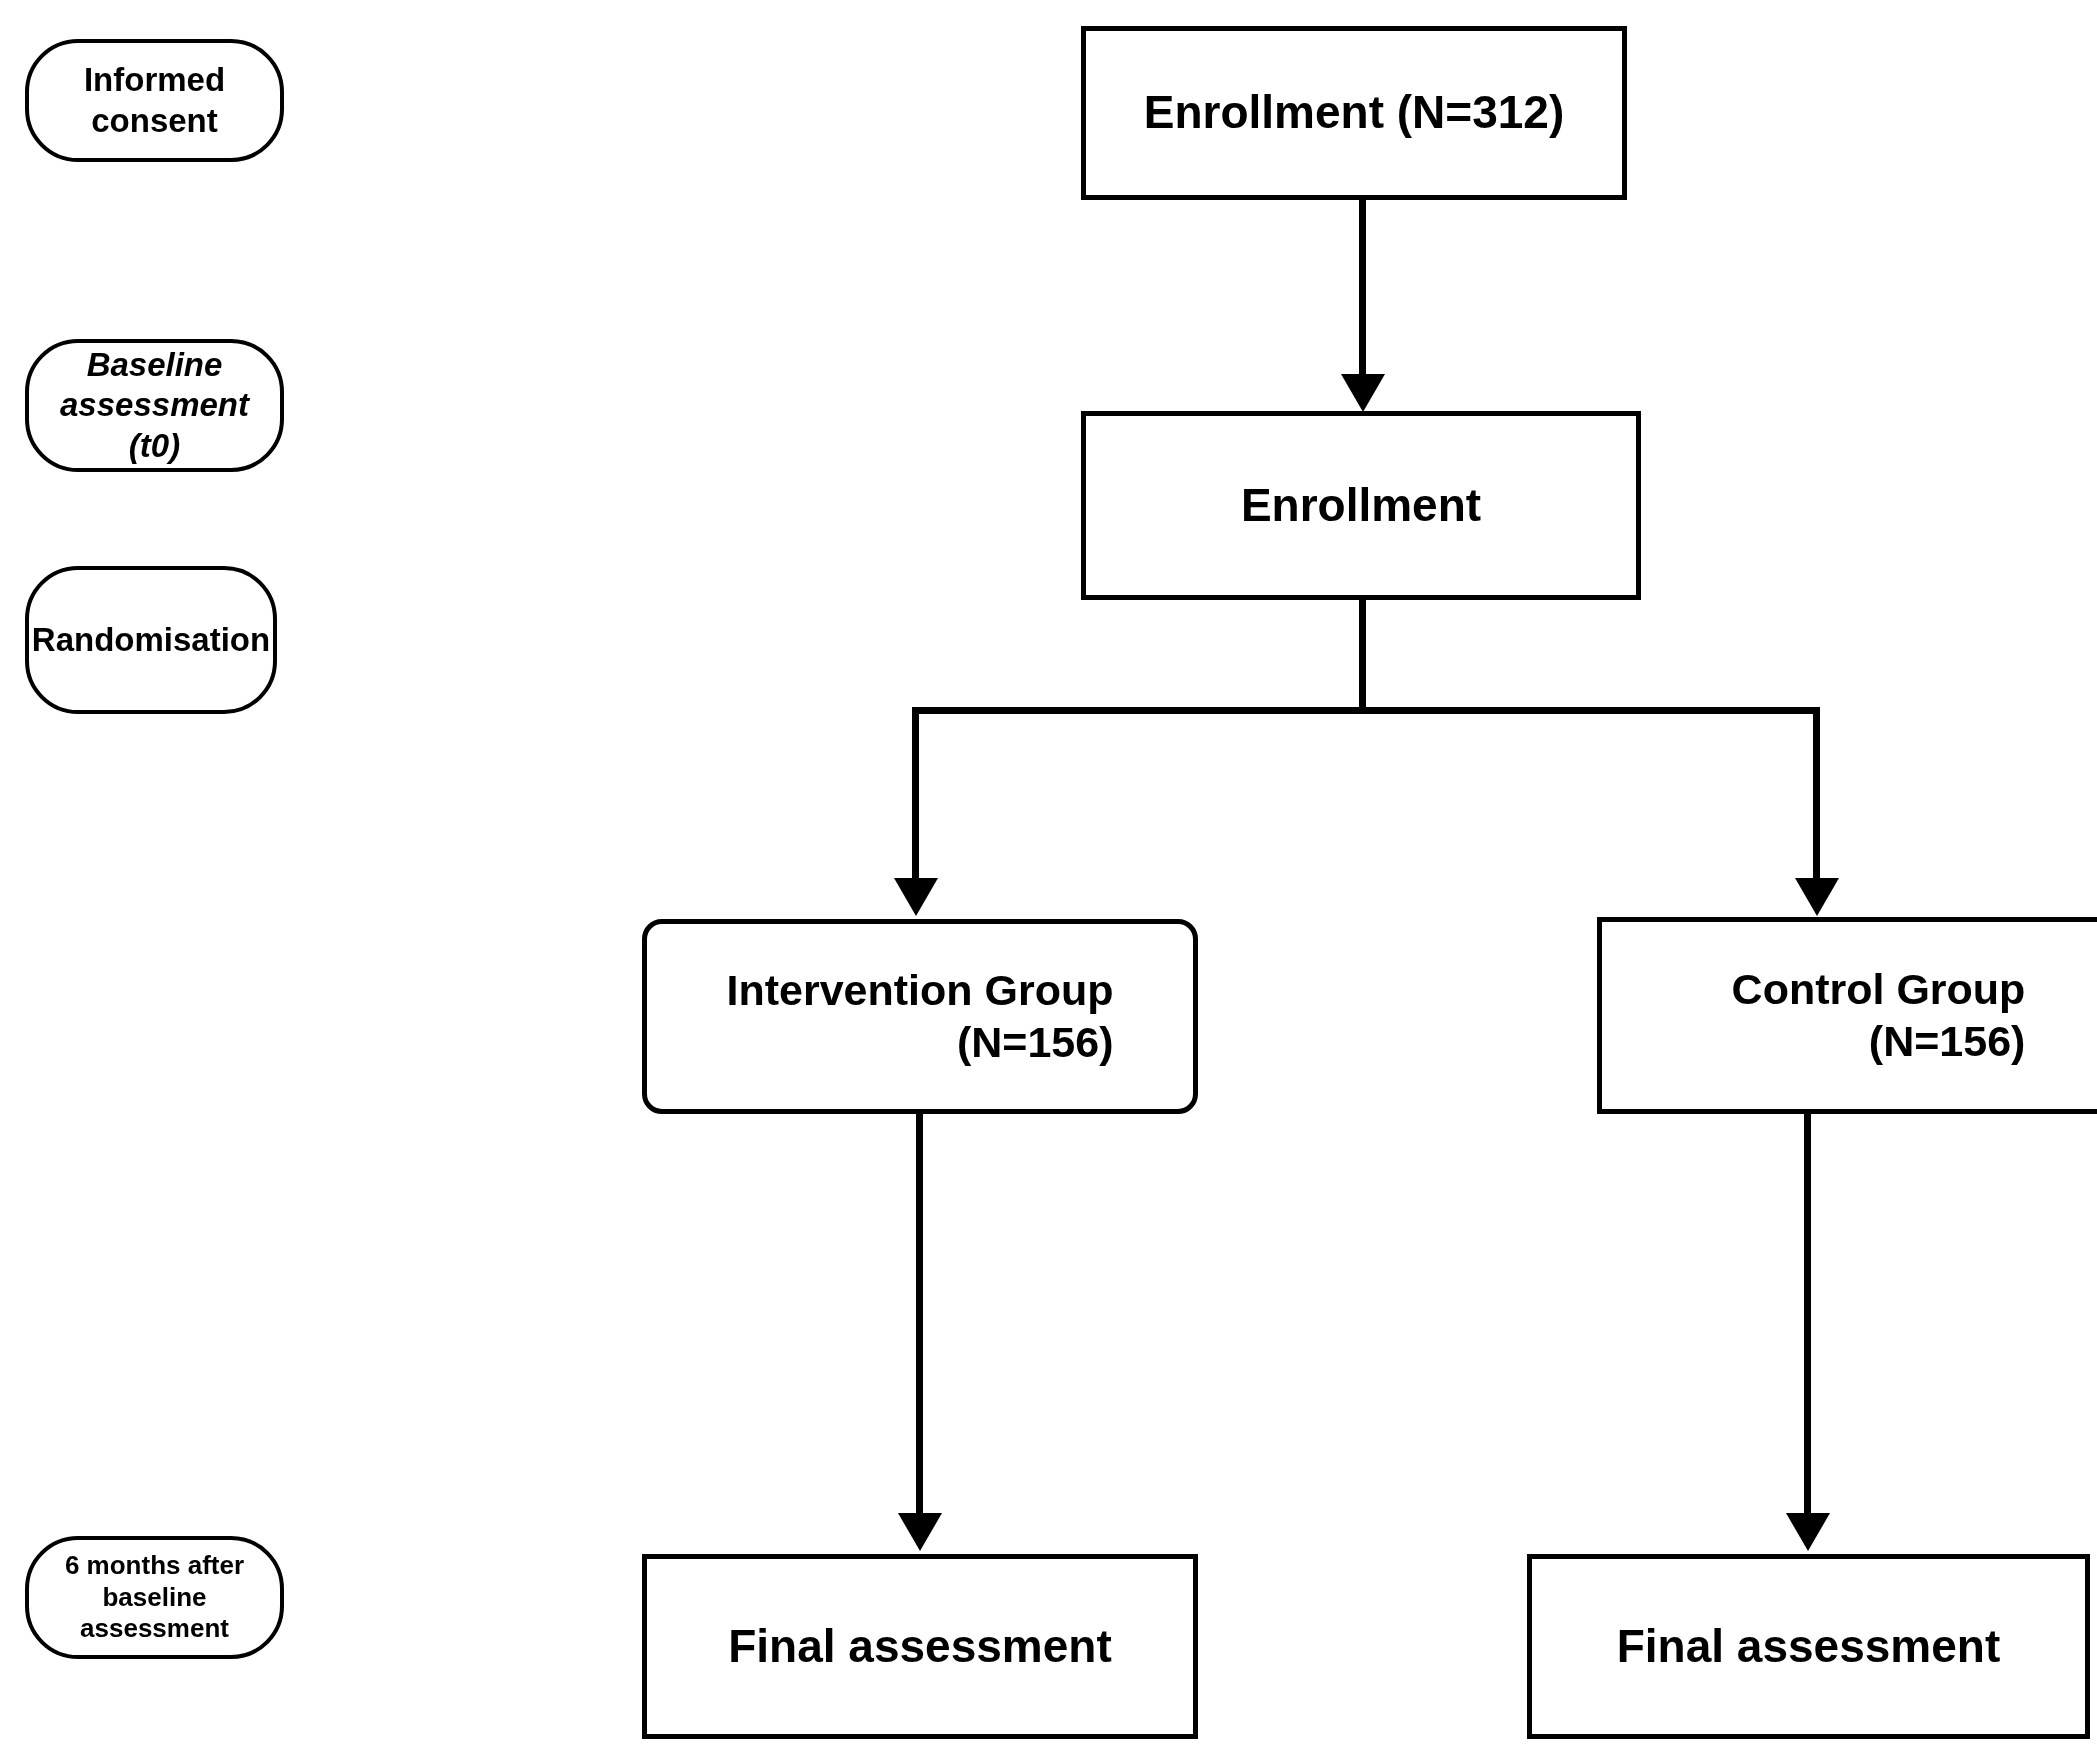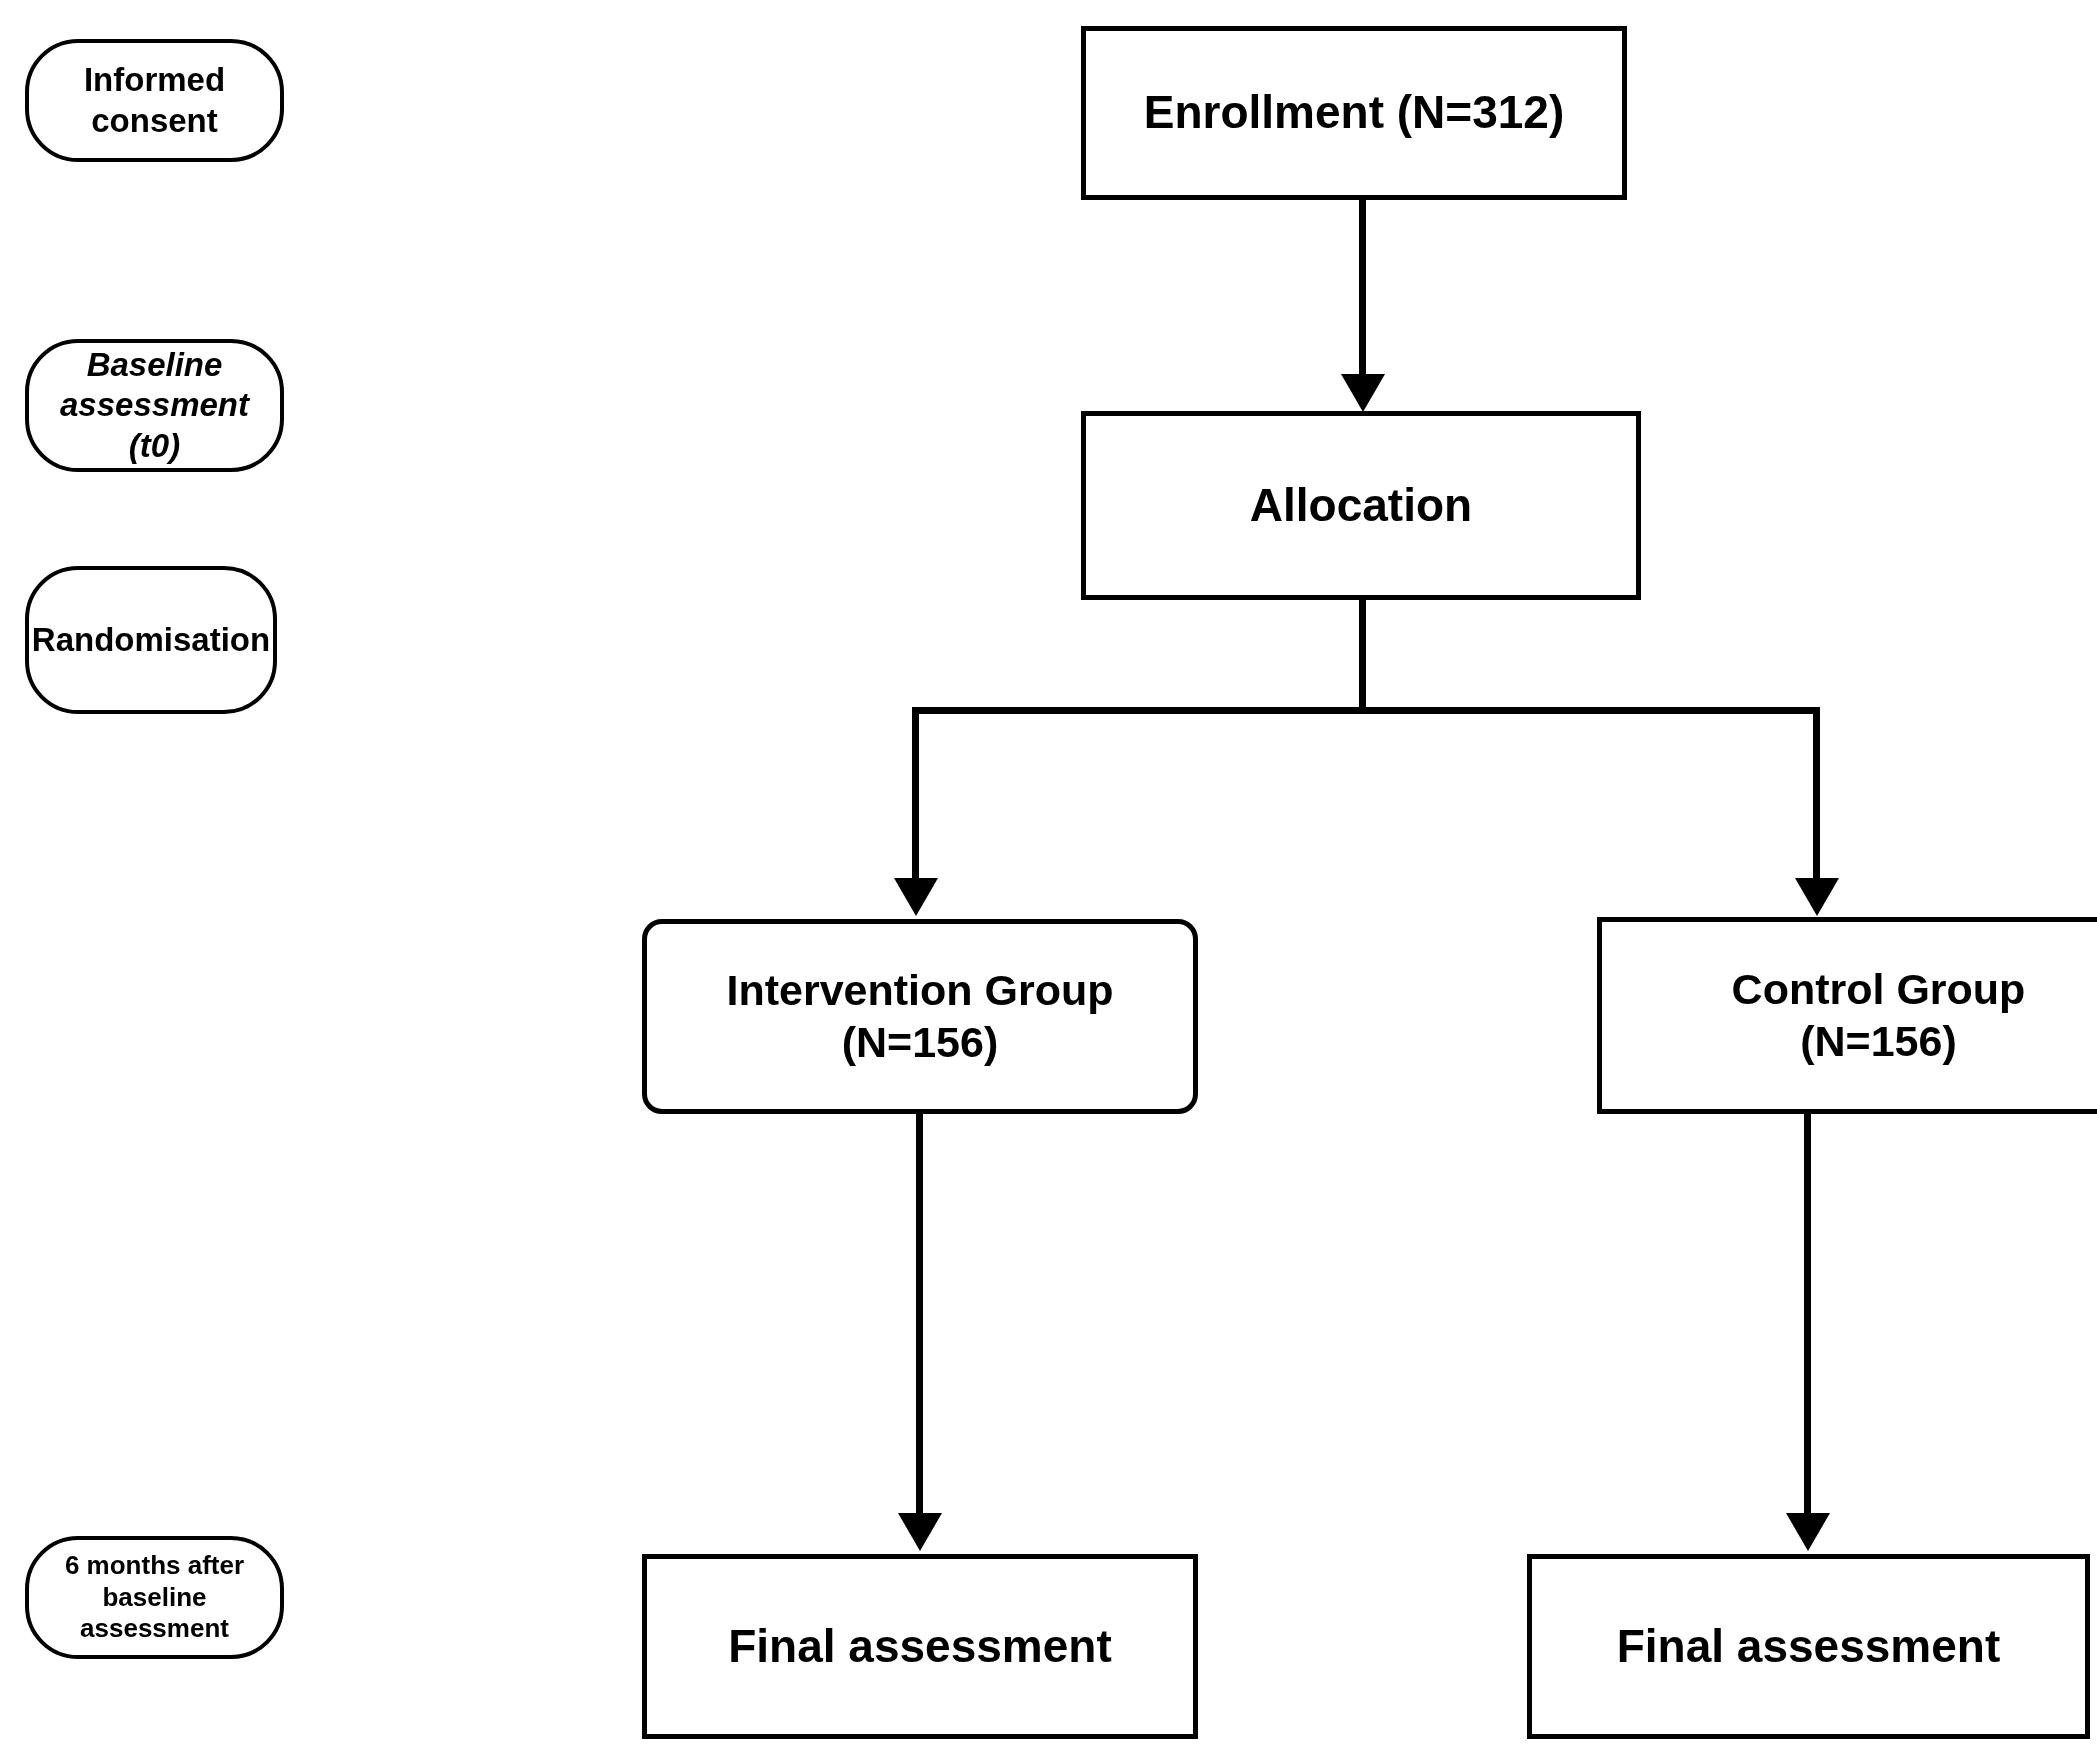--- a/index.html
+++ b/index.html
@@ -25,21 +25,21 @@
 
   
   .node{
     position:absolute;
     box-sizing:border-box;
     border:5px solid #000;
     background:#fff;
     display:flex;
     align-items:center;
     justify-content:center;
-    text-align:center;
+    text-align:right;
     font-weight:700;
     line-height:1.2;
   }
   .node .txt{display:block;white-space:pre-line;}
 
   
   .vline{position:absolute;background:#000;width:7.4px;}
   .hline{position:absolute;background:#000;height:7.4px;}
   .arrowhead{
     position:absolute;
@@ -95,21 +95,21 @@
 
     <div class="vline" style="left:1804px; top:1114px; height:403px;"></div>
     <div class="arrowhead" style="left:1786px; top:1513px;"></div>
   </div>
 
   <div class="node" style="left:1081px; top:25.5px; width:546px; height:174px; font-size:46px;">
     <span class="txt">Enrollment (N=312)</span>
   </div>
 
   <div class="node" style="left:1081px; top:411px; width:560px; height:189px; font-size:46px;">
-    <span class="txt">Allocation</span>
+    <span class="txt">Enrollment</span>
   </div>
 
   <div class="node" style="left:642px; top:919px; width:556px; height:195px; font-size:43px;border-radius:20px;">
     <span class="txt">Intervention Group
 (N=156)</span>
   </div>
 
   <div class="node" style="left:1597px; top:917px; width:563px; height:197px; font-size:43px;">
     <span class="txt">Control Group
 (N=156)</span>

